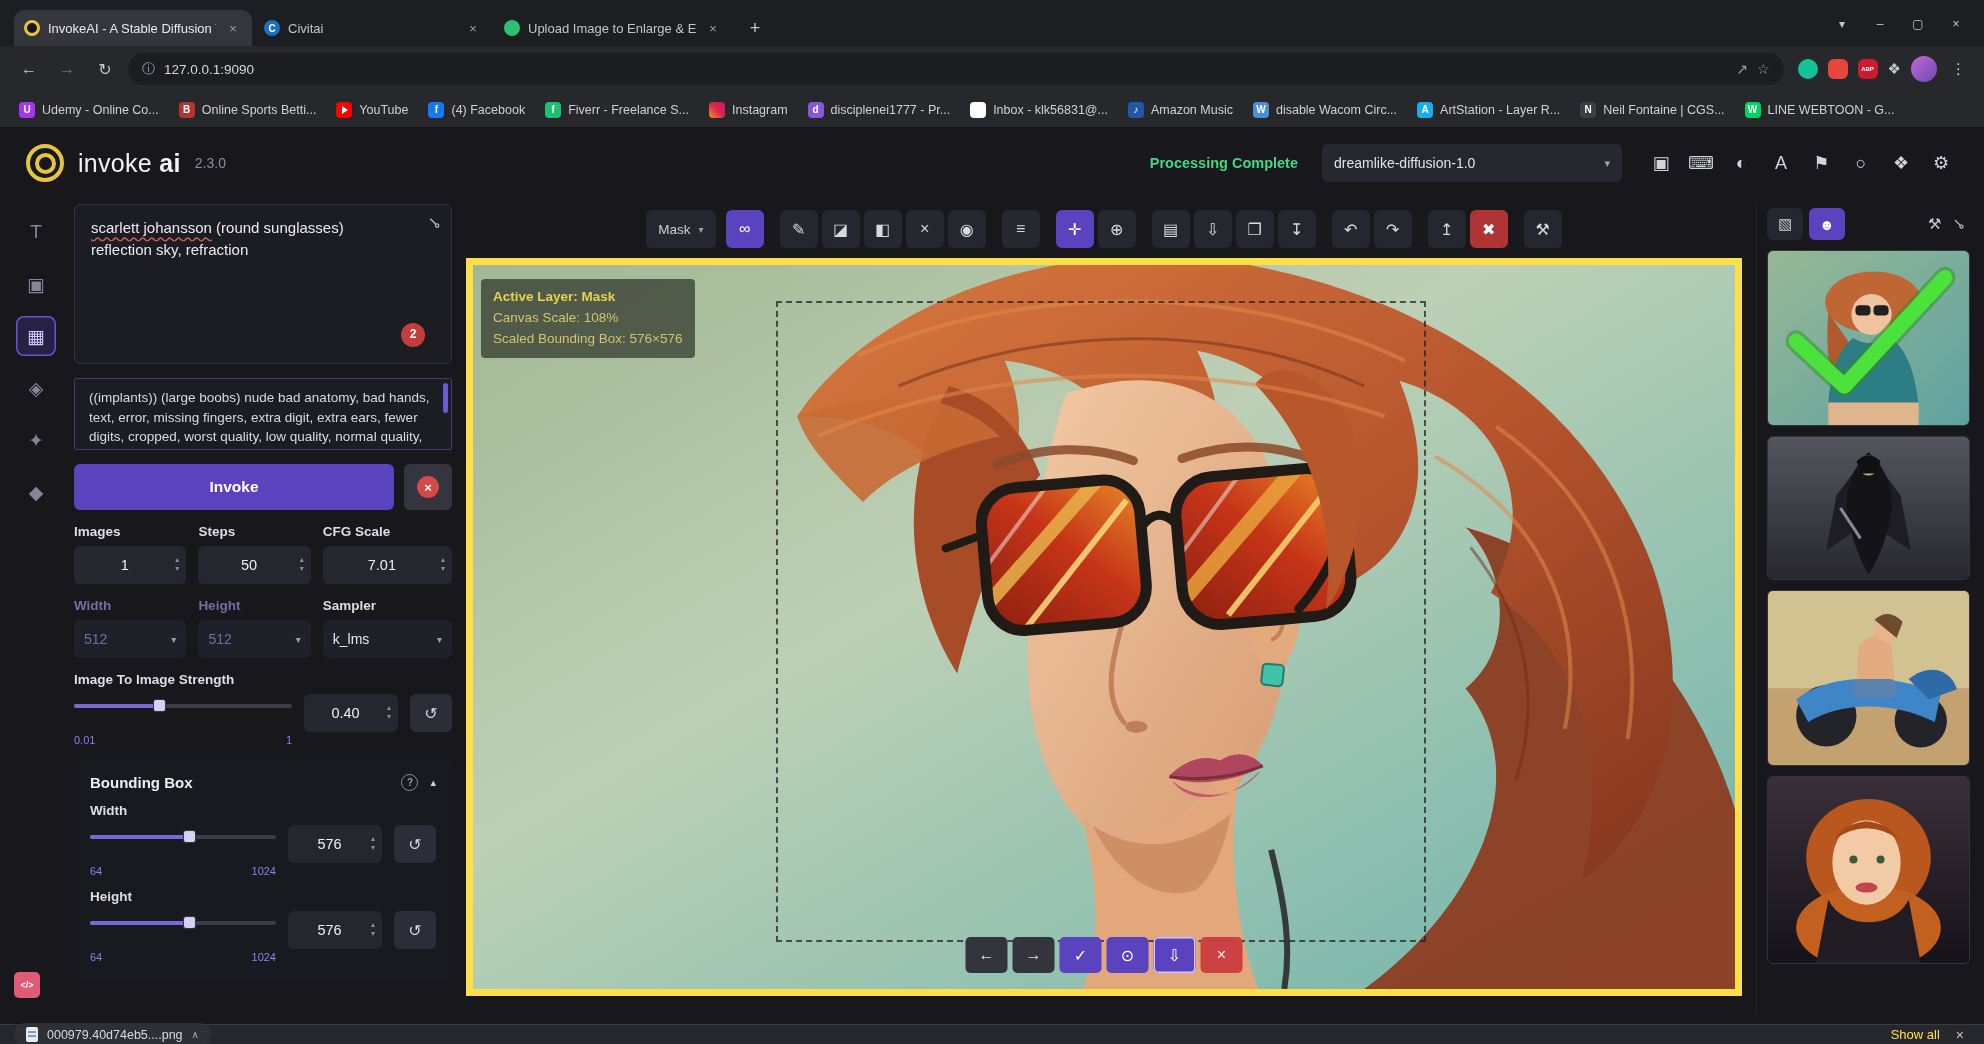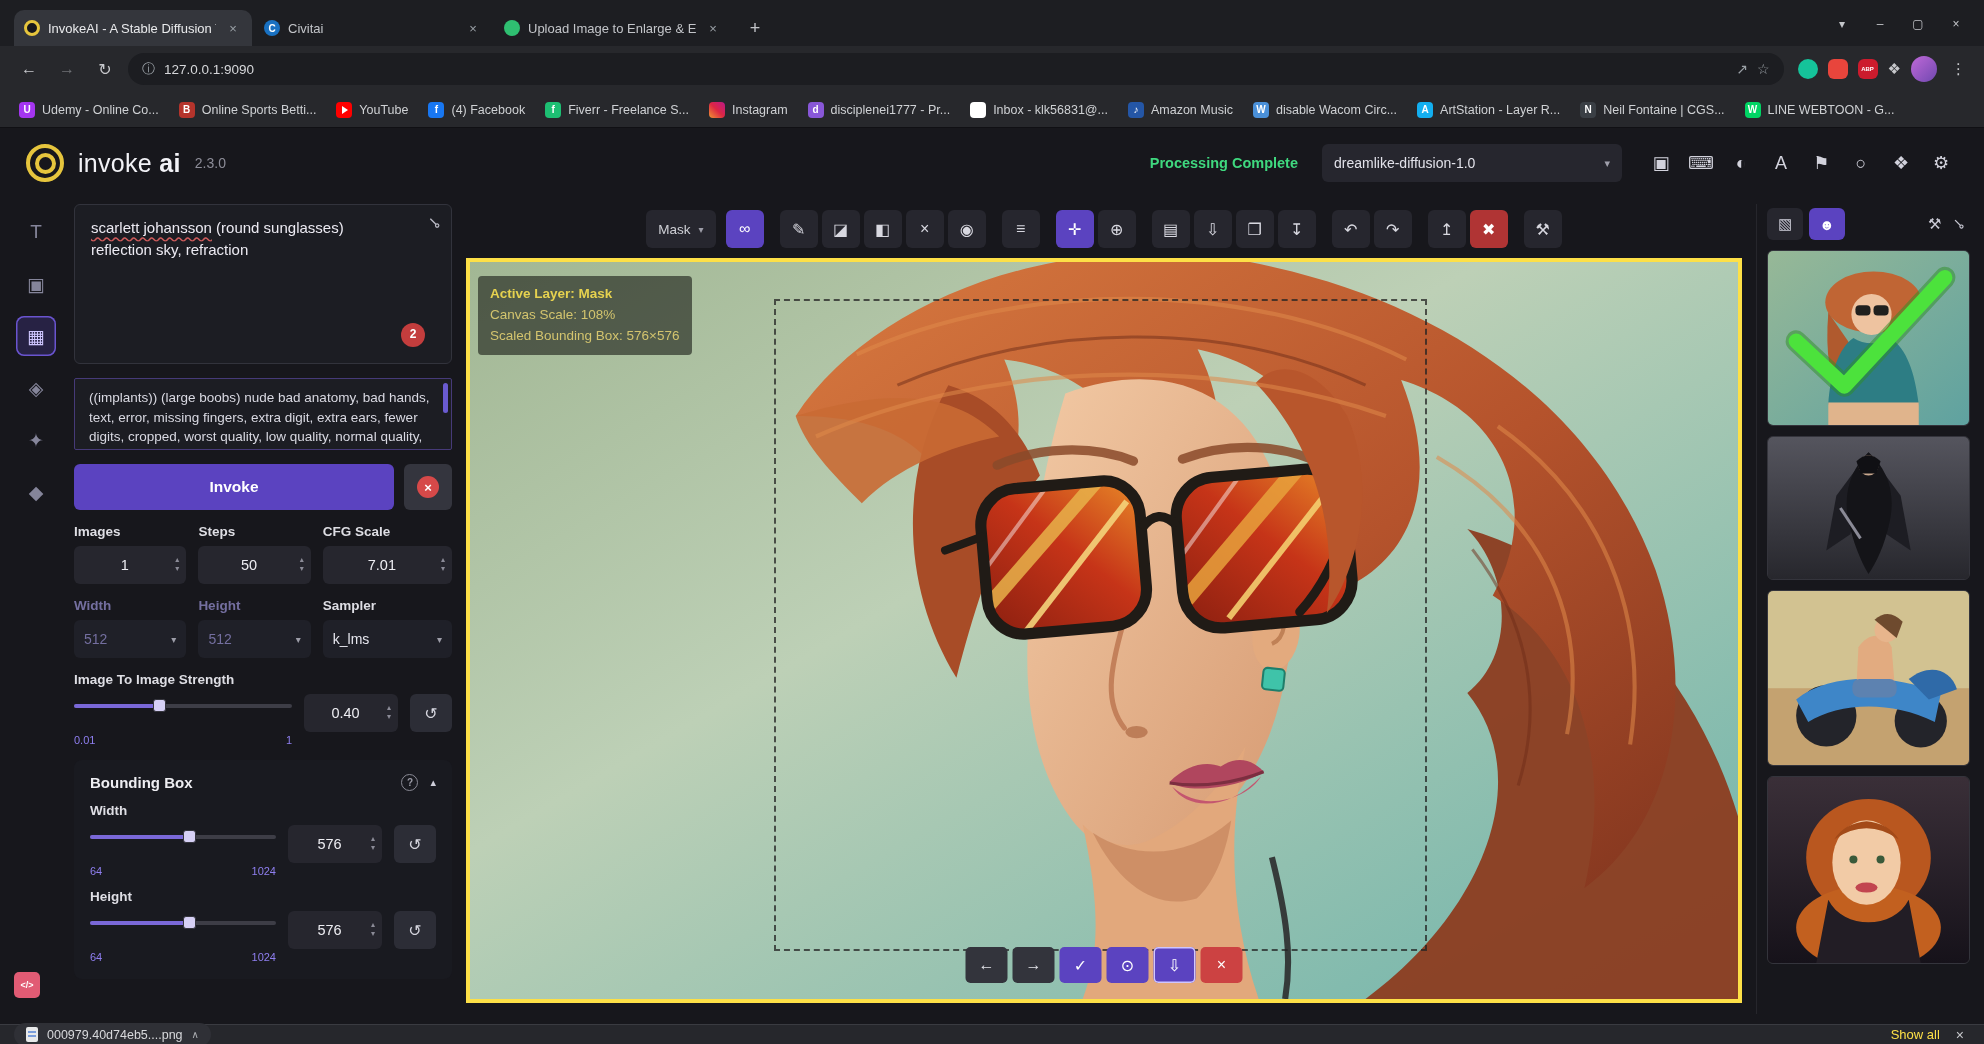--- a/index.html
+++ b/index.html
@@ -129,21 +129,21 @@
 
 .canvascol{flex:1;display:flex;flex-direction:column;min-width:0}
 .ctoolbar{align-self:center;display:flex;align-items:center;gap:4px;margin-top:6px}
 .tbtn{width:38px;height:38px;border:none;border-radius:6px;background:#26262e;color:#d8d8e0;font-size:16px;
   display:flex;align-items:center;justify-content:center}
 .tbtn.active{background:#5b43c0;color:#fff}
 .tbtn.danger{background:#b03434;color:#fff}
 .masksel{height:38px;background:#26262e;border-radius:6px;display:flex;align-items:center;gap:8px;
   padding:0 12px;font-size:13.5px;color:#cfd0d6;margin-right:6px}
 .gap{width:8px;flex:none}
-.imagewrap{position:relative;flex:1;margin:10px 4px 11px;border:4px solid #fde047;background:#6d28d9;overflow:hidden}
+.imagewrap{position:relative;flex:1;margin:10px 4px 18px;border:7px solid #fde047;background:#6d28d9;overflow:hidden}
 .imagewrap svg.art{position:absolute;inset:0;width:100%;height:100%}
 .bboxsel{position:absolute;left:24%;top:5%;width:51.5%;height:88.5%;border:2px dashed rgba(35,35,35,.75)}
 .overlaybox{position:absolute;left:8px;top:14px;background:rgba(28,30,24,.62);border-radius:4px;
   padding:8px 12px;font-size:13.5px;line-height:1.55;color:#d3c46e}
 .overlaybox .l1{color:#e6d24f;font-weight:700}
 .bottombar{position:absolute;left:50%;bottom:16px;transform:translateX(-50%);display:flex;gap:5px}
 .bbtn{width:42px;height:36px;border:none;border-radius:5px;background:#33343c;color:#e2e2e8;font-size:16px;
   display:flex;align-items:center;justify-content:center}
 .bbtn.purple{background:#5b43c0;color:#fff}
 .bbtn.outline{box-shadow:inset 0 0 0 1.5px #cfc6ff}

